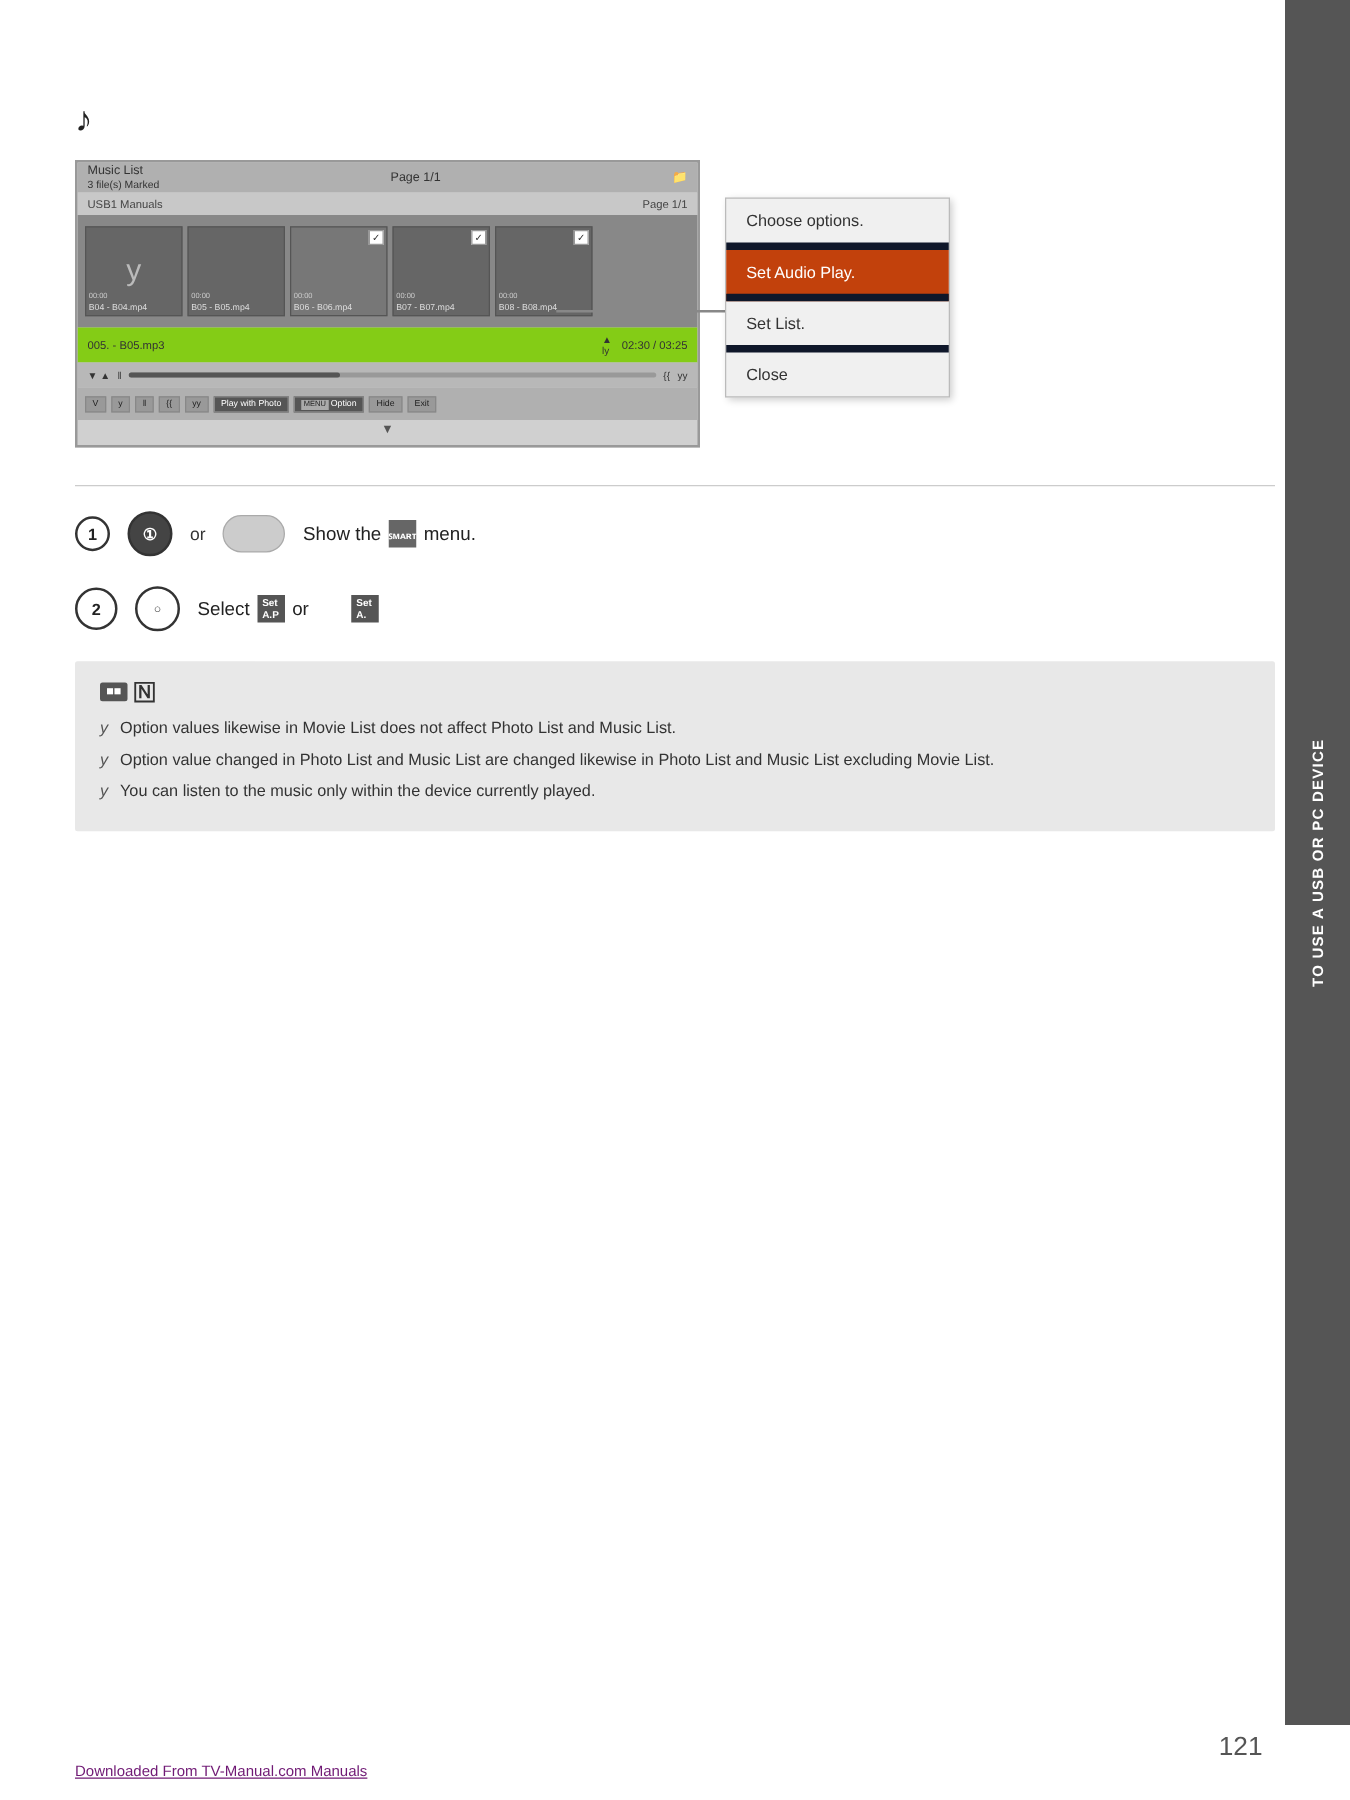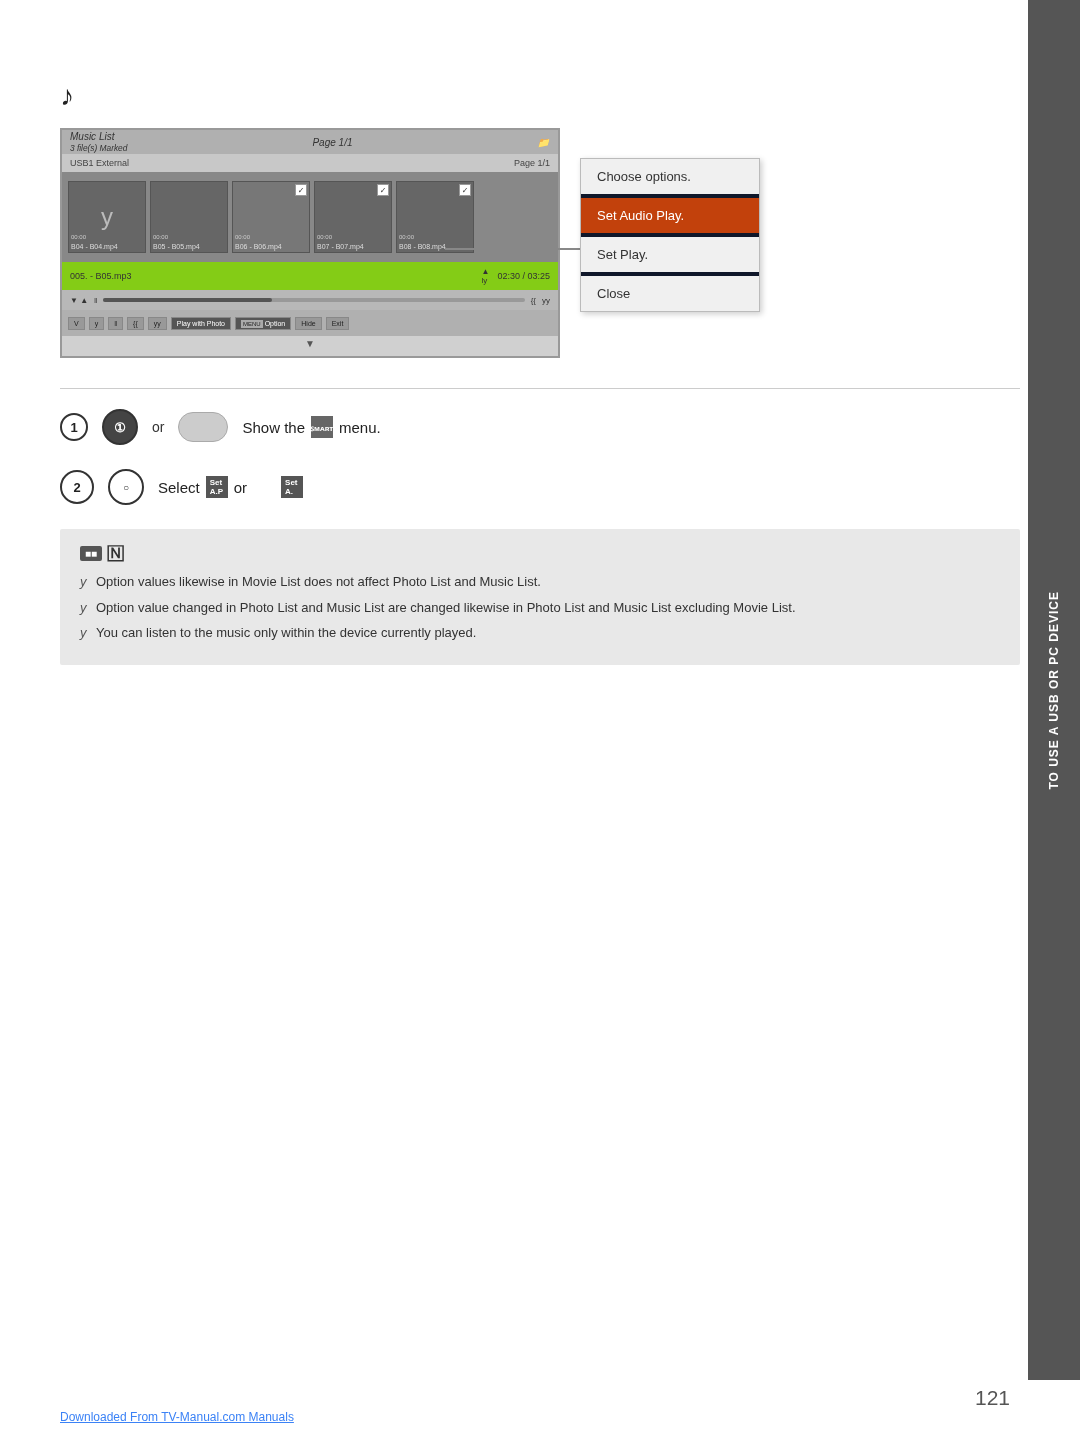--- a/index.html
+++ b/index.html
@@ -69,21 +69,20 @@
 
     .tv-top-bar {
       background: #b0b0b0;
       height: 24px;
       display: flex;
       align-items: center;
       justify-content: space-between;
       padding: 0 8px;
       font-size: 10px;
       color: #333;
-      font-style: italic;
     }
 
     .tv-top-bar-center {
       font-size: 10px;
     }
 
     .tv-source-bar {
       background: #c8c8c8;
       height: 18px;
       display: flex;
@@ -219,21 +218,21 @@
       width: 180px;
       background: #f0f0f0;
       border: 1px solid #bbb;
       box-shadow: 2px 2px 6px rgba(0,0,0,0.2);
     }
 
     .context-menu-item {
       padding: 10px 16px;
       font-size: 13px;
       color: #333;
-      border-bottom: 4px solid #0f172a;
+      border-bottom: 6px solid #0f172a;
       cursor: pointer;
     }
 
     .context-menu-item.highlighted {
       background: #c2410c;
       color: #fff;
     }
 
     .context-menu-item:last-child {
       border-bottom: none;
@@ -405,21 +404,21 @@
       font-size: 21px;
       color: #555;
     }
 
     
     .footer-link {
       position: absolute;
       bottom: 16px;
       left: 60px;
       font-size: 12px;
-      color: #3b82f6;
+      color: #701a75;
       text-decoration: underline;
     }
 
     .or-text {
       font-size: 14px;
       color: #333;
     }
   </style>
 </head>
 <body>
@@ -435,21 +434,21 @@
   <div class="tv-screen-area">
     <div class="tv-screen">
 
       <div class="tv-top-bar">
         <span>Music List<br><small>3 file(s) Marked</small></span>
         <span class="tv-top-bar-center">Page 1/1</span>
         <span>📁</span>
       </div>
 
       <div class="tv-source-bar">
-        <span>USB1 External</span>
+        <span>USB1 Manuals</span>
         <span style="margin-left:auto">Page 1/1</span>
       </div>
 
       <div class="tv-thumbnails">
         <div class="thumb">
           <span style="font-size:24px;color:#bbb;">y</span>
           <span class="thumb-label">B04 - B04.mp4</span>
           <span class="thumb-time">00:00</span>
         </div>
         <div class="thumb">
@@ -502,21 +501,21 @@
       </div>
 
       <div style="text-align:center;font-size:10px;color:#555;padding:2px;">▼</div>
     </div>
 
     <div class="connector-line"></div>
 
     <div class="context-menu">
       <div class="context-menu-item">Choose options.</div>
       <div class="context-menu-item highlighted">Set Audio Play.</div>
-      <div class="context-menu-item">Set Play.</div>
+      <div class="context-menu-item">Set List.</div>
       <div class="context-menu-item">Close</div>
     </div>
   </div>
 
   <hr class="divider">
 
   <div class="instructions">
 
     <div class="instruction-row">
       <span class="step-num">1</span>

